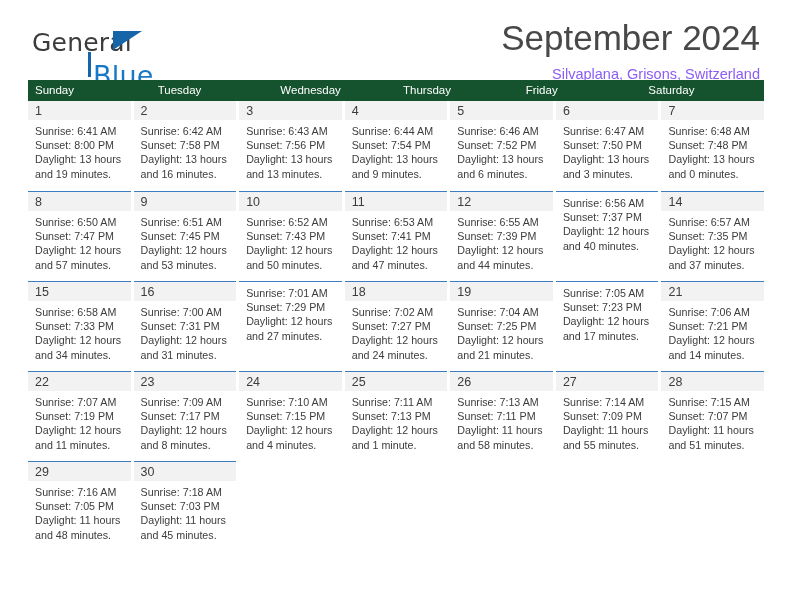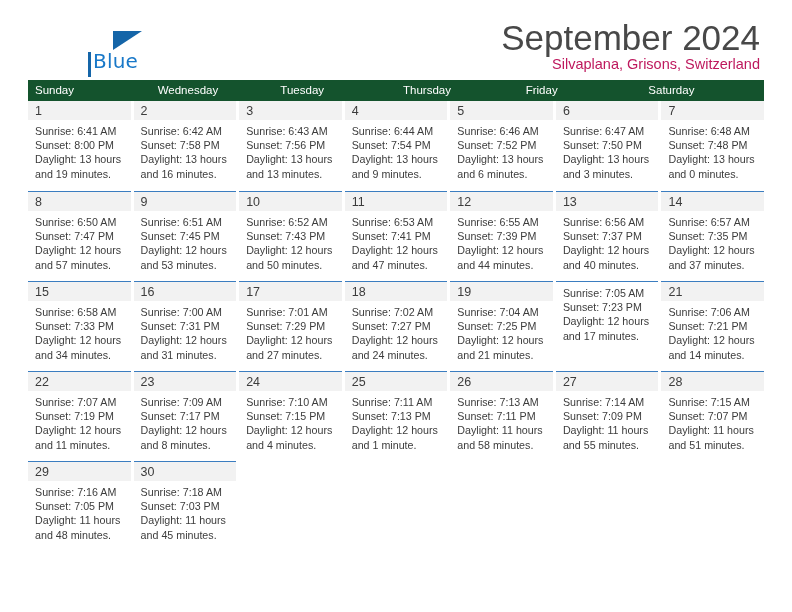--- a/index.html
+++ b/index.html
@@ -50,22 +50,22 @@
     left: 81px;
     top: 3px;
     width: 0;
     height: 0;
     border-left: 29px solid #1565a8;
     border-bottom: 19px solid transparent;
   }
   .brand-blue {
     position: absolute;
     left: 61px;
-    top: 21px;
-    font-size: 20px;
+    top: 32px;
+    font-size: 27px;
     letter-spacing: 0.2px;
     color: #1878c8;
     font-family: "DejaVu Sans", sans-serif;
   }
   .brand-bar {
     position: absolute;
     left: 56px;
     top: 24px;
     width: 3px;
     height: 25px;
@@ -79,23 +79,23 @@
     text-align: right;
   }
   .cal-title {
     font-size: 35px;
     color: #484848;
     line-height: 32px;
     white-space: nowrap;
   }
   .cal-subtitle {
     font-size: 14.5px;
-    color: #be185d;
+    color: #8b5cf6;
     line-height: 20px;
-    margin-top: 0;
+    margin-top: 10px;
     white-space: nowrap;
   }
 
   
   .calendar {
     position: relative;
     margin-top: 4px;
   }
 
   .weekday-header {
@@ -153,38 +153,39 @@
   .day-info div { white-space: nowrap; }
 </style>
 </head>
 <body>
 
 <div class="page">
 
   <div class="header">
 
     <div class="brand">
+      <span class="brand-general">General</span>
       <span class="brand-triangle"></span>
       <span class="brand-bar"></span>
       <span class="brand-blue">Blue</span>
     </div>
 
     <div class="title-block">
       <div class="cal-title">September 2024</div>
       <div class="cal-subtitle">Silvaplana, Grisons, Switzerland</div>
     </div>
 
   </div>
 
   <div class="calendar">
 
     <div class="weekday-header">
       <div class="weekday-cell">Sunday</div>
+      <div class="weekday-cell">Tuesday</div>
       <div class="weekday-cell">Wednesday</div>
-      <div class="weekday-cell">Tuesday</div>
       <div class="weekday-cell">Thursday</div>
       <div class="weekday-cell">Friday</div>
       <div class="weekday-cell">Saturday</div>
     </div>
 
     <div class="week-row first">
       <div class="day-cell">
         <div class="day-number-band"><span class="day-number">1</span></div>
         <div class="day-info">
           <div>Sunrise: 6:41 AM</div>
@@ -289,21 +290,20 @@
       <div class="day-cell">
         <div class="day-number-band"><span class="day-number">12</span></div>
         <div class="day-info">
           <div>Sunrise: 6:55 AM</div>
           <div>Sunset: 7:39 PM</div>
           <div>Daylight: 12 hours</div>
           <div>and 44 minutes.</div>
         </div>
       </div>
       <div class="day-cell">
-        <div class="day-number-band"><span class="day-number">13</span></div>
         <div class="day-info">
           <div>Sunrise: 6:56 AM</div>
           <div>Sunset: 7:37 PM</div>
           <div>Daylight: 12 hours</div>
           <div>and 40 minutes.</div>
         </div>
       </div>
       <div class="day-cell">
         <div class="day-number-band"><span class="day-number">14</span></div>
         <div class="day-info">
@@ -328,21 +328,20 @@
       <div class="day-cell">
         <div class="day-number-band"><span class="day-number">16</span></div>
         <div class="day-info">
           <div>Sunrise: 7:00 AM</div>
           <div>Sunset: 7:31 PM</div>
           <div>Daylight: 12 hours</div>
           <div>and 31 minutes.</div>
         </div>
       </div>
       <div class="day-cell">
-        <div class="day-number-band"><span class="day-number">17</span></div>
         <div class="day-info">
           <div>Sunrise: 7:01 AM</div>
           <div>Sunset: 7:29 PM</div>
           <div>Daylight: 12 hours</div>
           <div>and 27 minutes.</div>
         </div>
       </div>
       <div class="day-cell">
         <div class="day-number-band"><span class="day-number">18</span></div>
         <div class="day-info">

